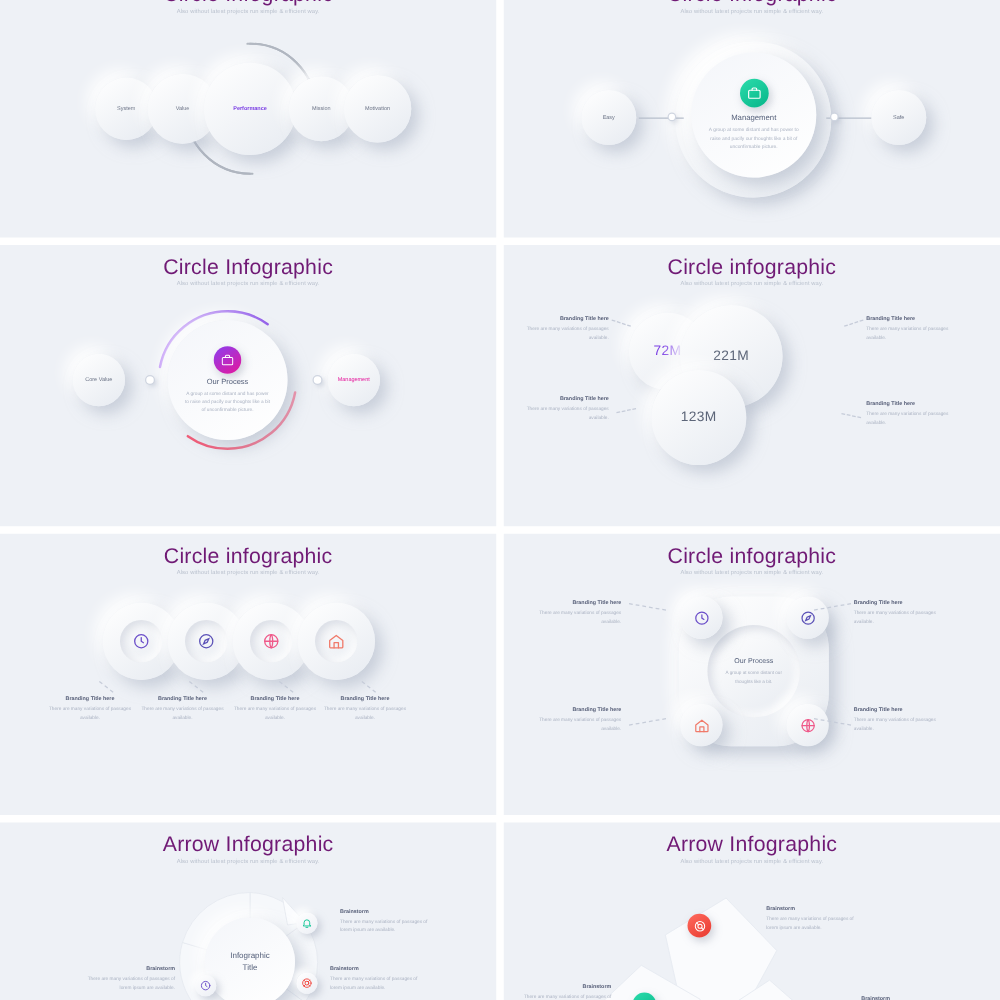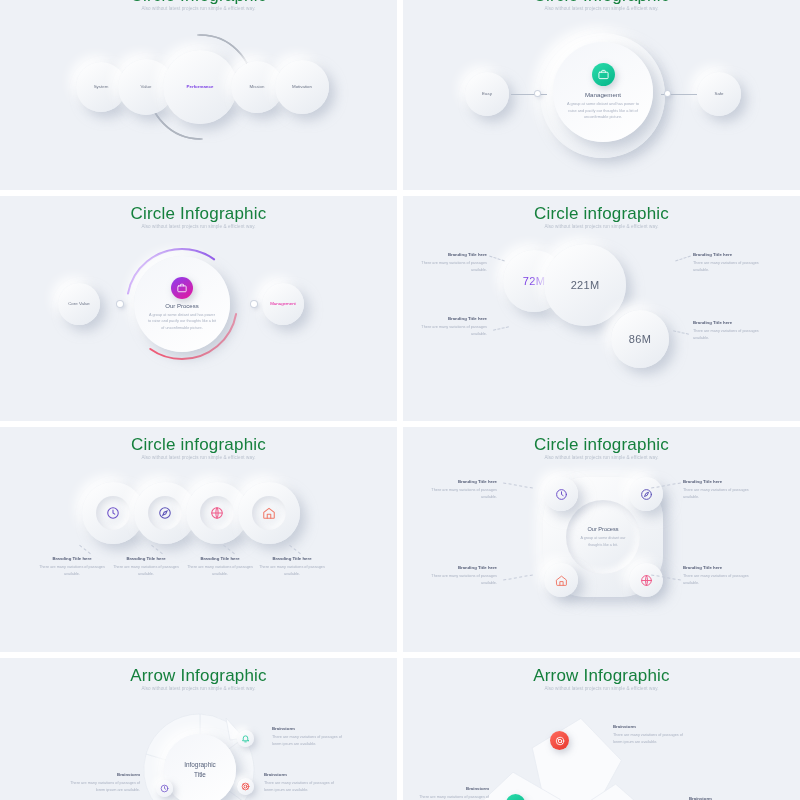--- a/index.html
+++ b/index.html
@@ -19,21 +19,21 @@
     box-sizing:border-box;
   }
   .panel{
     position:relative;
     background:#eef1f6;
     overflow:hidden;
   }
   
   .p-title{
     position:absolute;left:0;right:0;text-align:center;
-    color:#15803d;font-weight:400;letter-spacing:.2px;
+    color:#701a75;font-weight:400;letter-spacing:.2px;
     font-size:17px;
   }
   .p-sub{
     position:absolute;left:0;right:0;text-align:center;
     color:#b9c0cd;font-size:4.6px;letter-spacing:.1px;
   }
   
   .nc{
     position:absolute;border-radius:50%;
     background:linear-gradient(145deg,#ffffff,#e7ebf1);
@@ -180,22 +180,22 @@
   <div class="panel">
     <div class="p-title" style="top:8px;">Circle infographic</div>
     <div class="p-sub" style="top:28px;">Also without latest projects run simple &amp; efficient way.</div>
 
     <div class="nc" style="width:62px;height:62px;left:100px;top:54px;">
       <span class="nc-num accent">72M</span>
     </div>
     <div class="nc" style="width:82px;height:82px;left:141px;top:48px;">
       <span class="nc-num">221M</span>
     </div>
-    <div class="nc" style="width:58px;height:58px;left:208px;top:114px;">
-      <span class="nc-num">86M</span>
+    <div class="nc" style="width:76px;height:76px;left:118px;top:100px;">
+      <span class="nc-num">123M</span>
     </div>
 
     <div class="ann r" style="left:16px;top:56px;">
       <div class="t">Branding Title here</div>
       <div class="d">There are many variations of passages available.</div>
     </div>
     <div class="ann" style="left:290px;top:56px;">
       <div class="t">Branding Title here</div>
       <div class="d">There are many variations of passages available.</div>
     </div>

